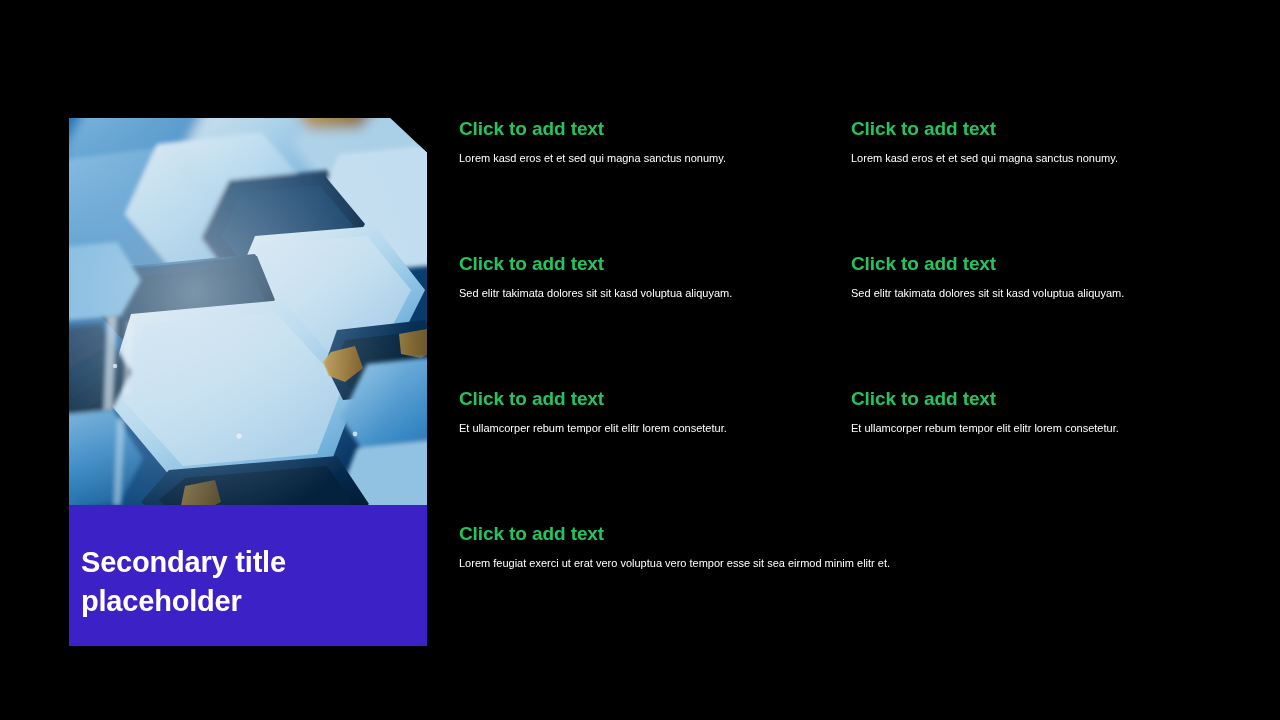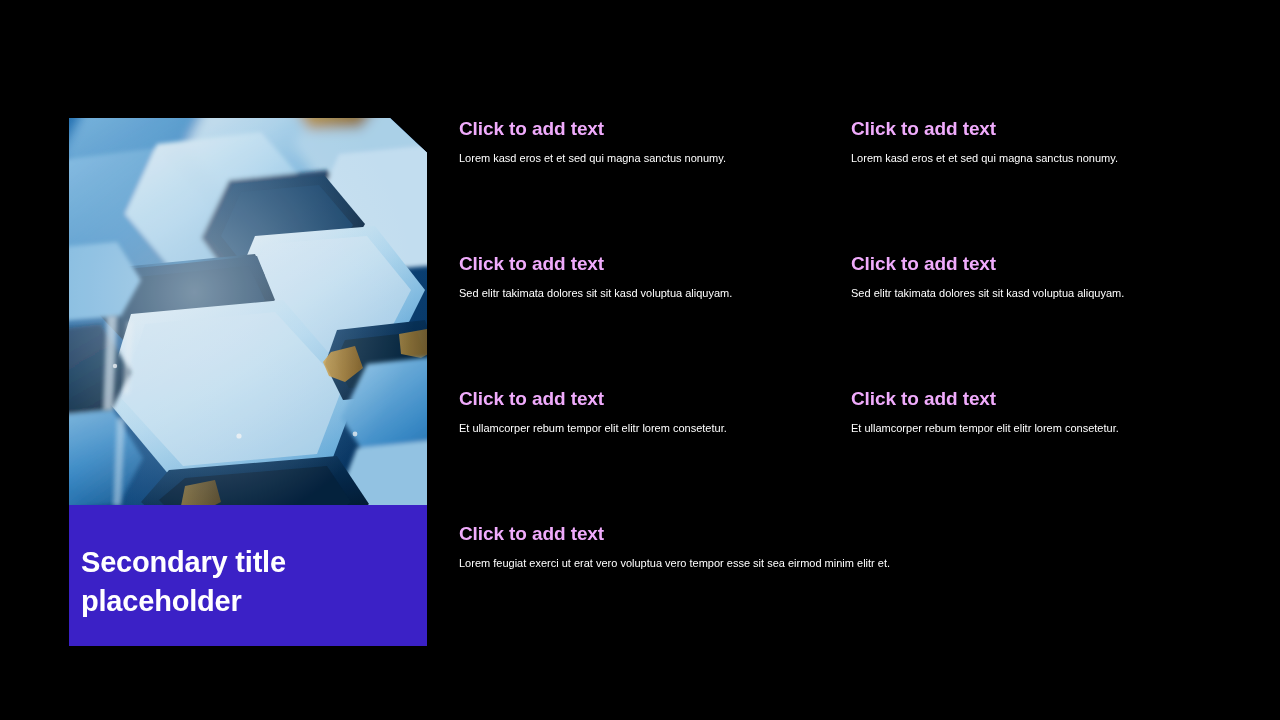--- a/index.html
+++ b/index.html
@@ -77,21 +77,21 @@
   }
   #col-left  { left: 459px; }
   #col-right { left: 851px; }
 
   .text-item {
     position: absolute;
     width: 400px;
   }
 
   .item-heading {
-    color: #f0abfc;
+    color: #22c55e;
     font-size: 19px;
     font-weight: bold;
     line-height: 1.2;
     margin: 0 0 10px 0;
     letter-spacing: -0.1px;
     white-space: nowrap;
   }
 
   .item-body {
     color: #ffffff;

